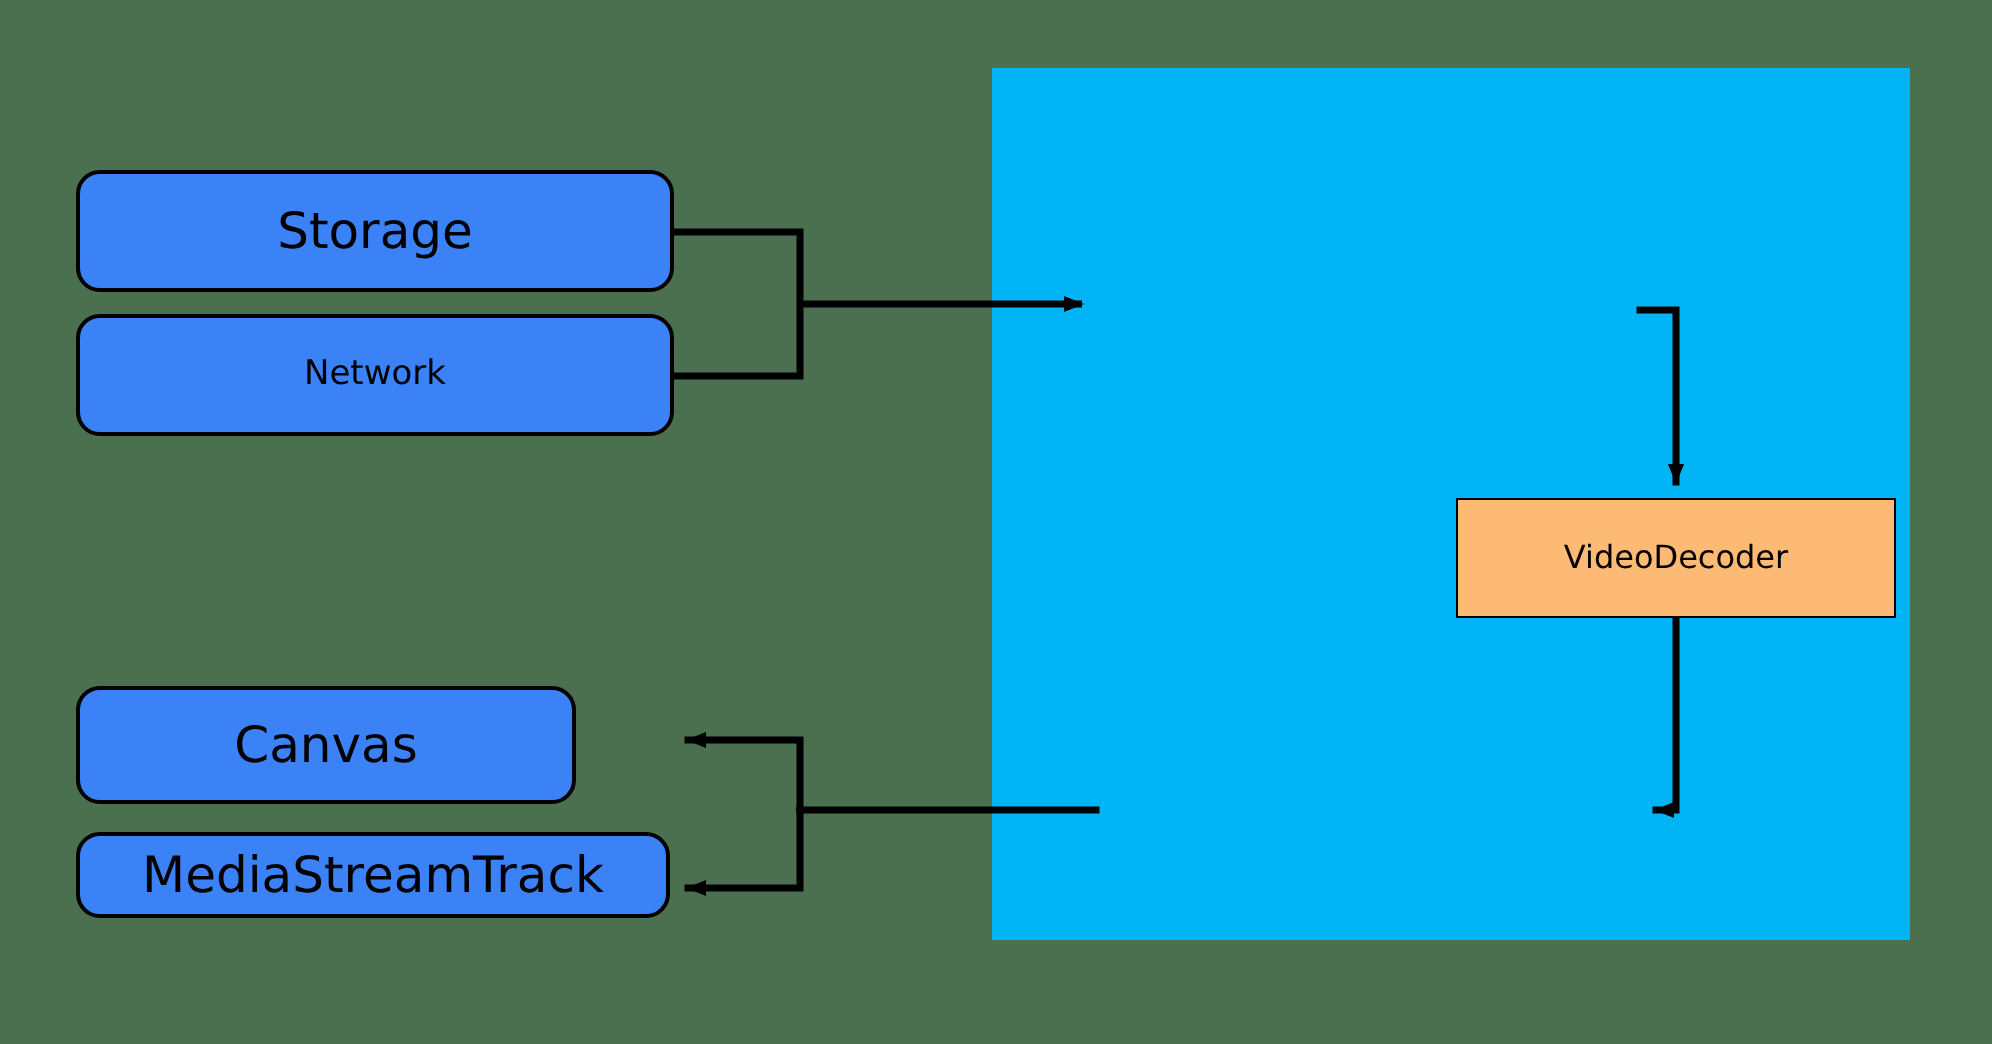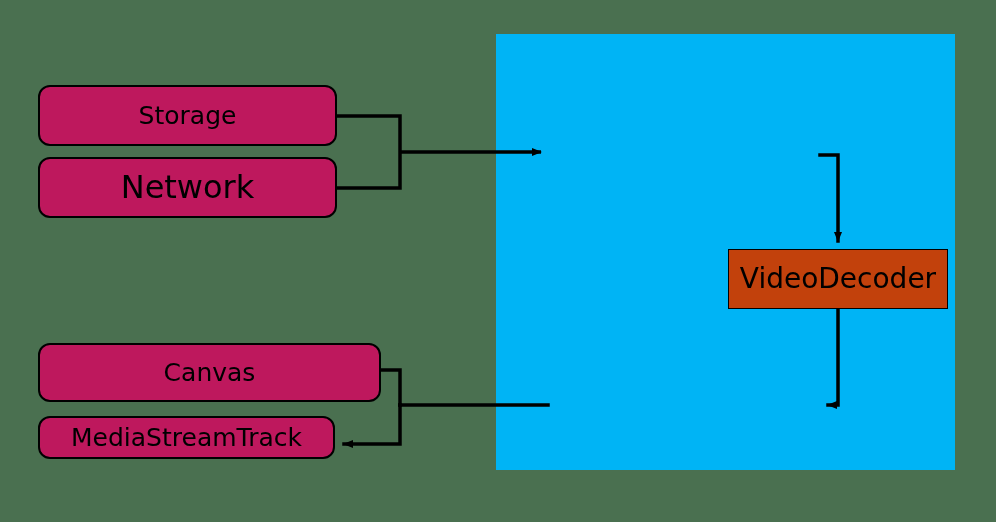--- a/index.html
+++ b/index.html
@@ -31,21 +31,21 @@
     box-sizing: border-box;
     display: flex;
     align-items: center;
     justify-content: center;
     color: #000000;
     text-align: center;
     line-height: 1.1;
     white-space: nowrap;
   }
   .node-rounded {
-    background: #be185d;
+    background: #3b82f6;
     border: 2px solid #000000;
     border-radius: 12px;
   }
   .node-plain {
     border: 1.5px solid #000000;
     border-radius: 0;
   }
 </style>
 </head>
 <body>
@@ -84,31 +84,31 @@
       <path d="M548,405 L400,405" fill="none" stroke="#000000" stroke-width="3.5" stroke-linecap="square"></path>
       <path d="M400,405 L400,370 L344,370" fill="none" stroke="#000000" stroke-width="3.5" stroke-linecap="square" stroke-linejoin="miter" marker-end="url(#arrow-left)"></path>
       <path d="M400,405 L400,444 L344,444" fill="none" stroke="#000000" stroke-width="3.5" stroke-linecap="square" stroke-linejoin="miter" marker-end="url(#arrow-left)"></path>
     </g>
   </svg>
 
   <div class="node node-rounded" style="left:38px; top:85px; width:299px; height:61px; font-size:25px;">
     <span>Storage</span>
   </div>
 
-  <div class="node node-rounded" style="left:38px; top:157px; width:299px; height:61px; font-size:32px;">
+  <div class="node node-rounded" style="left:38px; top:157px; width:299px; height:61px; font-size:17px;">
     <span>Network</span>
   </div>
 
 
-  <div class="node node-plain" style="left:728px; top:249px; width:220px; height:60px; font-size:28px; background:#c2410c;">
+  <div class="node node-plain" style="left:728px; top:249px; width:220px; height:60px; font-size:16px; background:#fdba74;">
     <span>VideoDecoder</span>
   </div>
 
 
-  <div class="node node-rounded" style="left:38px; top:343px; width:343px; height:59px; font-size:25px;">
+  <div class="node node-rounded" style="left:38px; top:343px; width:250px; height:59px; font-size:25px;">
     <span>Canvas</span>
   </div>
 
   <div class="node node-rounded" style="left:38px; top:416px; width:297px; height:43px; font-size:25px;">
     <span>MediaStreamTrack</span>
   </div>
 
 </div>
 
 </body></html>

